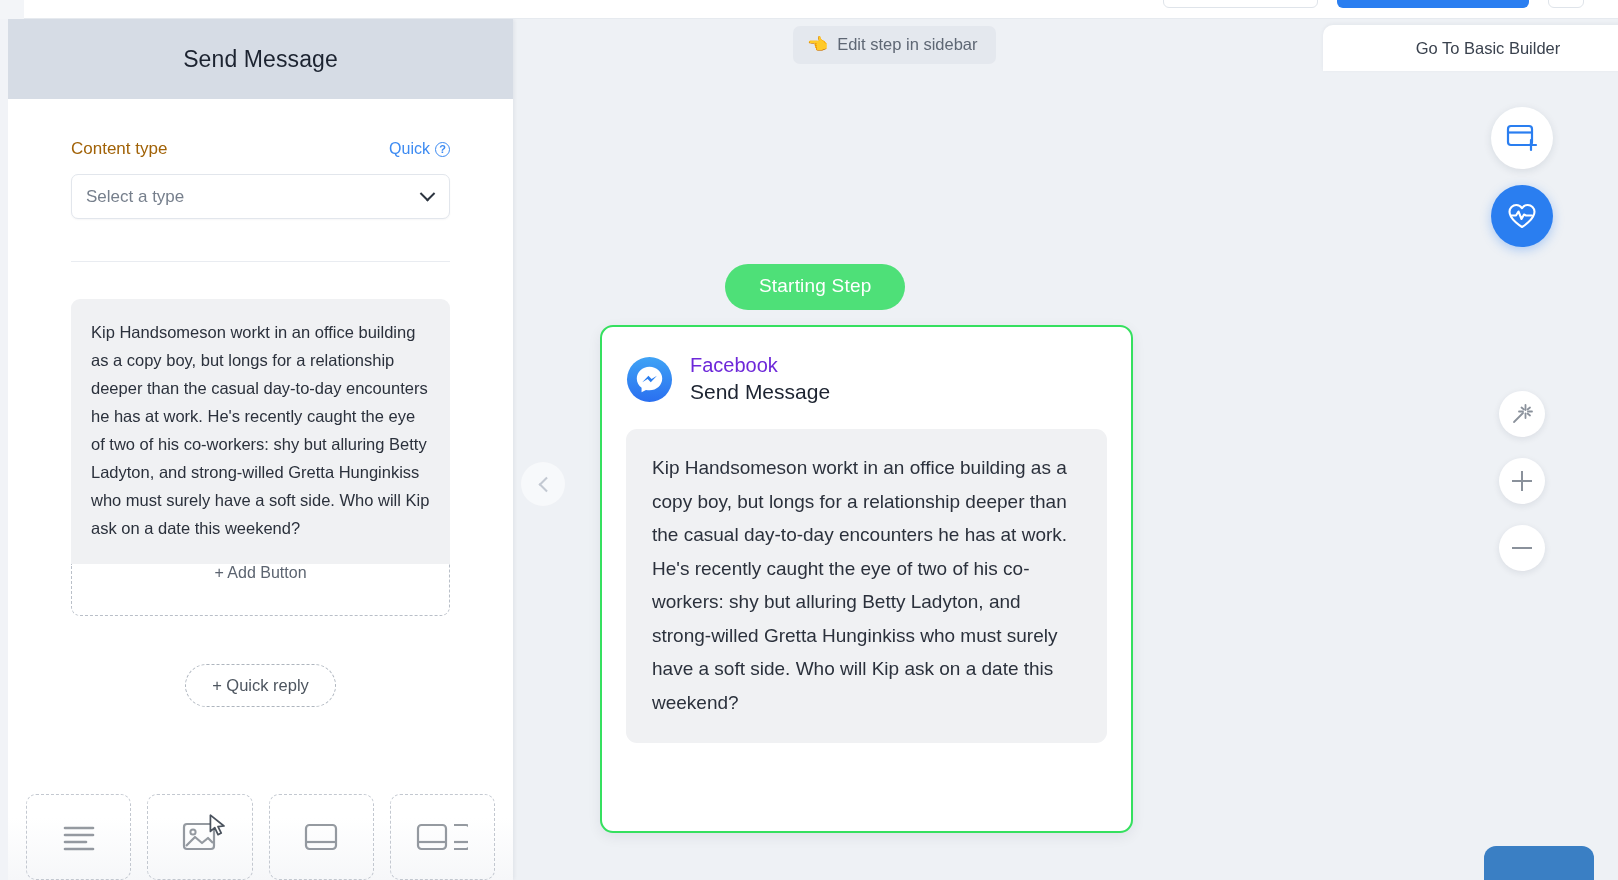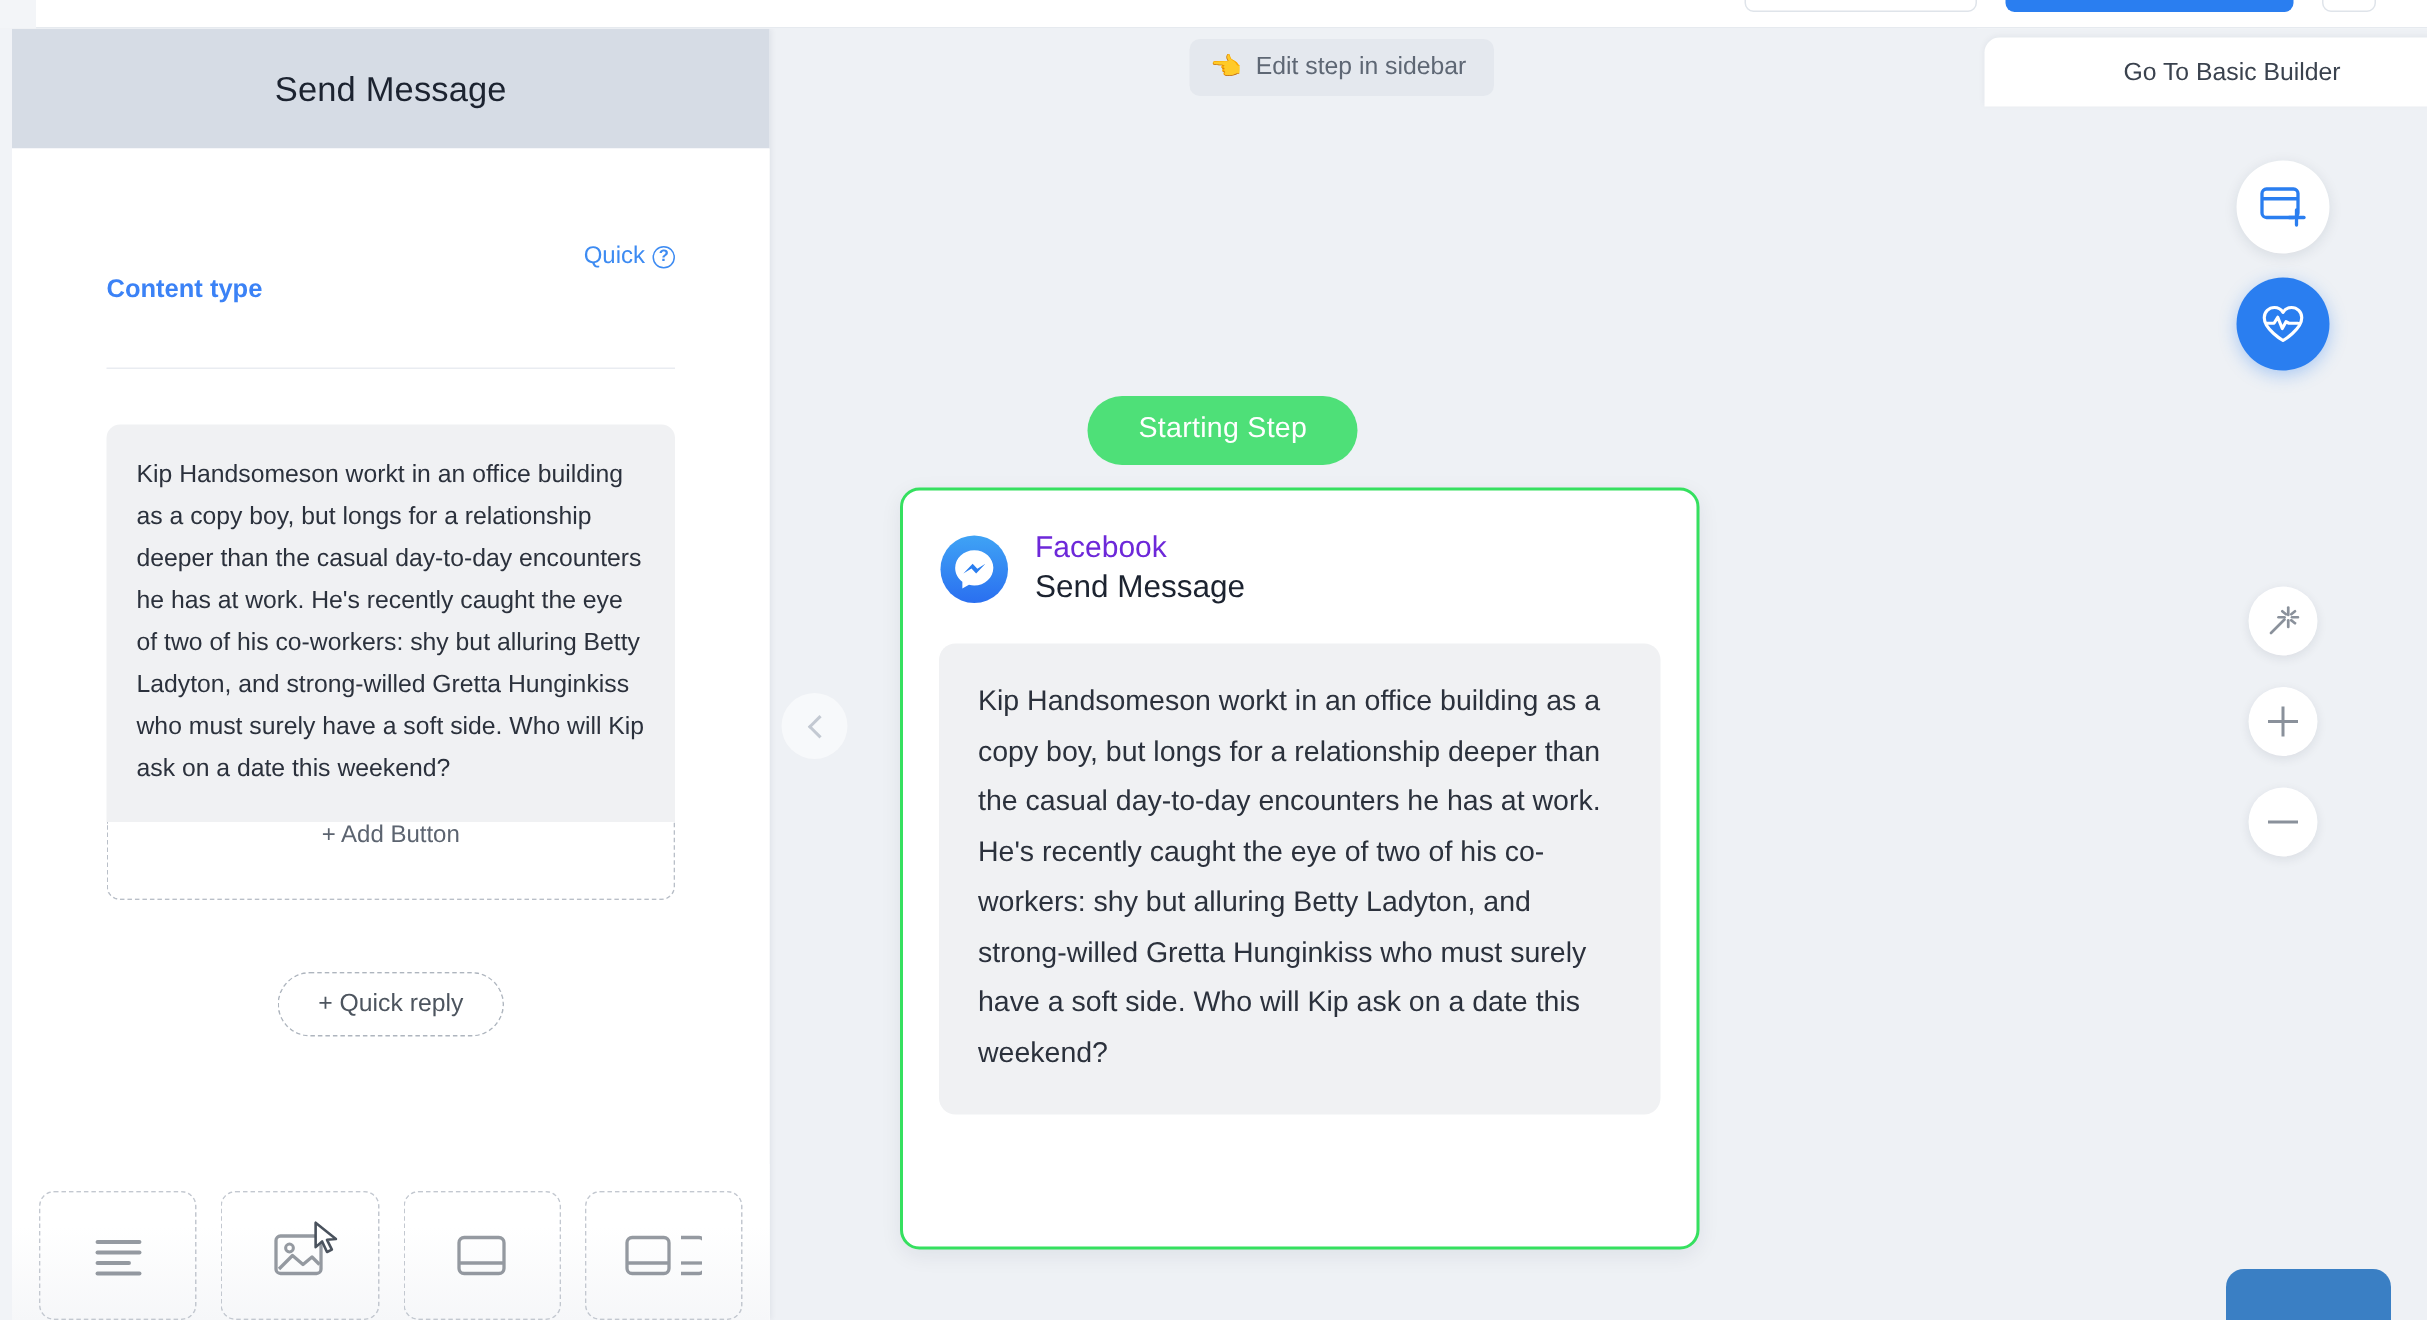--- a/index.html
+++ b/index.html
@@ -77,21 +77,21 @@
     position: relative;
     height: 781px;
     background: #ffffff;
     padding: 0 63px;
   }
 
   .ct-row {
     display: flex; align-items: center; justify-content: space-between;
     padding-top: 40px;
   }
-  .ct-label { font-size: 17px; font-weight: 700; color: #3b82f6; margin-top: 44px; }
+  .ct-label { font-size: 17px; font-weight: 400; color: #a16207; }
   .ct-about {
     display: flex; align-items: center; gap: 5px;
     font-size: 16px; color: #3d8bf2; cursor: pointer;
   }
   .q-icon {
     width: 15px; height: 15px; border-radius: 50%;
     border: 1.4px solid #3d8bf2;
     display: inline-flex; align-items: center; justify-content: center;
     font-size: 11px; line-height: 1; font-weight: 700;
   }
@@ -318,20 +318,24 @@
     <div class="sidebar-body">
 
       <div class="ct-row">
         <div class="ct-label">Content type</div>
         <div class="ct-about">
           <span>Quick</span>
           <span class="q-icon">?</span>
         </div>
       </div>
 
+      <div class="select-box">
+        <span class="select-placeholder">Select a type</span>
+        <span class="chev-down"></span>
+      </div>
 
       <div class="divider"></div>
 
       <div class="msg-block">
         <div class="msg-bubble">
           <div class="msg-text">Kip Handsomeson workt in an office building as a copy boy, but longs for a relationship deeper than the casual day-to-day encounters he has at work. He's recently caught the eye of two of his co-workers: shy but alluring Betty Ladyton, and strong-willed Gretta Hunginkiss who must surely have a soft side. Who will Kip ask on a date this weekend?</div>
         </div>
         <div class="add-button">
           <span>+ Add Button</span>
         </div>

